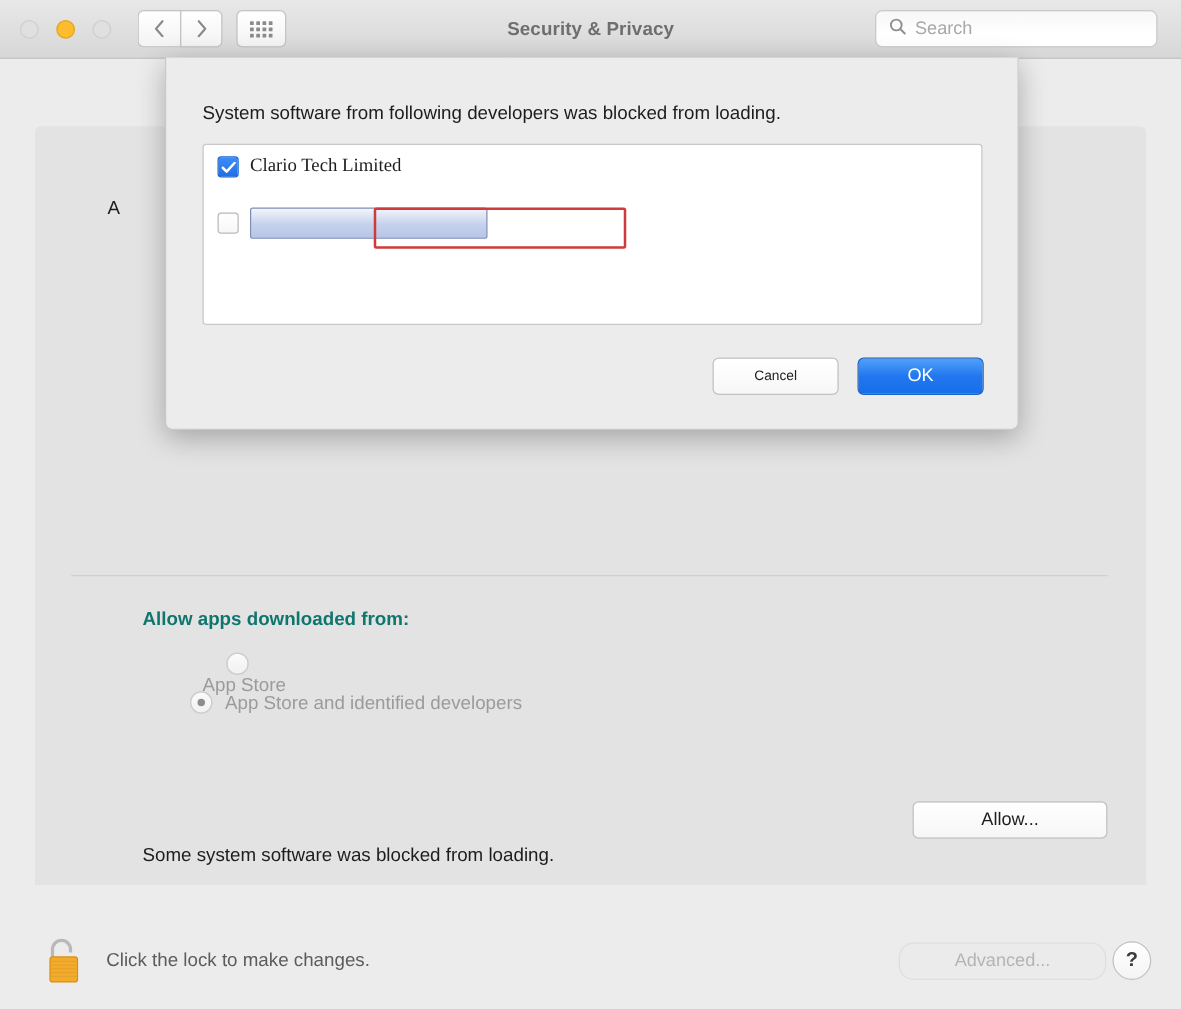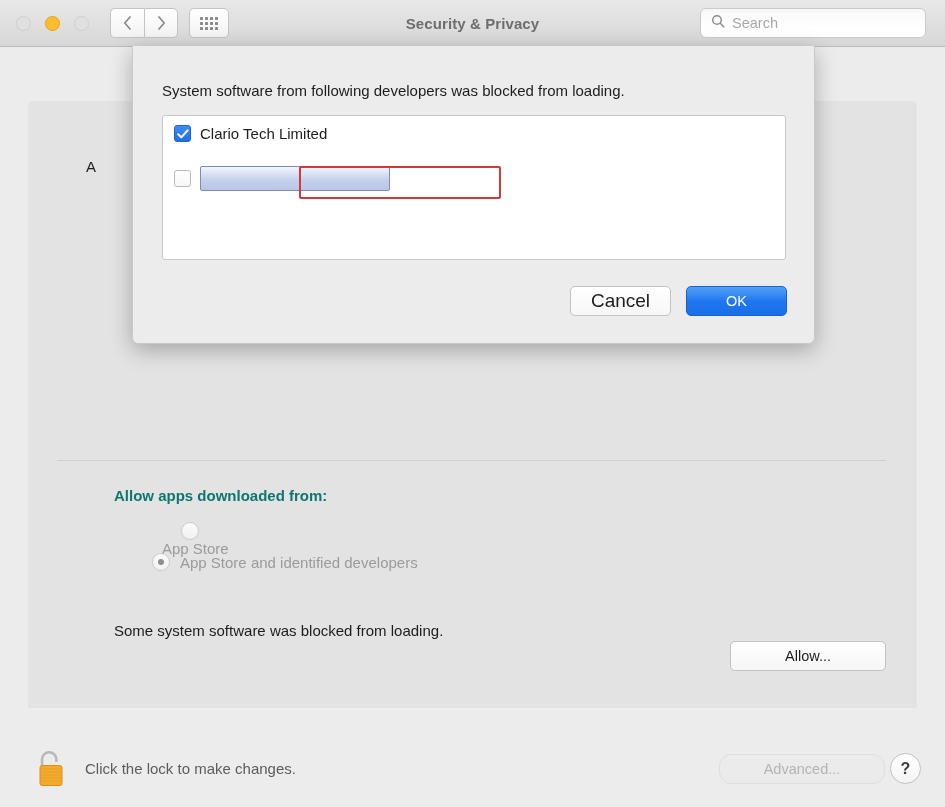--- a/index.html
+++ b/index.html
@@ -148,21 +148,21 @@
   }
   .radio.selected .dot { display: block; }
   .radio-label {
     margin-left: 10px;
     font-size: 15px;
     color: #9b9b9b;
   }
 
   #blocked-text {
     position: absolute;
-    left: 114px; top: 622px;
+    left: 114px; top: 676px;
     font-size: 15px;
     color: #1d1d1d;
   }
 
   #allow-button {
     position: absolute;
     left: 730px; top: 641px;
     width: 156px; height: 30px;
     background: linear-gradient(to bottom, #ffffff 0%, #f6f6f6 100%);
     border: 1px solid #c2c2c2;
@@ -240,21 +240,21 @@
     background: #ffffff;
     border: 1px solid #c8c8c8;
     border-radius: 3px;
   }
 
   .dev-row {
     position: absolute;
     display: flex;
     align-items: center;
   }
-  .dev-row.row1 { left: 11px; top: 9px; }
+  .dev-row.row1 { left: 11px; top: 9px; font-family: Liberation Serif, serif; }
   .dev-row.row2 { left: 11px; top: 50px; }
 
   .cbox {
     width: 17px; height: 17px;
     border-radius: 3px;
     flex: 0 0 auto;
     display: flex; align-items: center; justify-content: center;
   }
   .cbox.checked {
     background: linear-gradient(to bottom, #3f8cf5 0%, #1f6fe8 100%);
@@ -290,21 +290,21 @@
   }
 
   #cancel-button {
     position: absolute;
     left: 437px; top: 240px;
     width: 101px; height: 30px;
     background: linear-gradient(to bottom, #ffffff 0%, #f7f7f7 100%);
     border: 1px solid #c2c2c2;
     border-radius: 5px;
     font-family: "Liberation Sans", sans-serif;
-    font-size: 19px;
+    font-size: 11px;
     color: #1d1d1d;
     cursor: default;
   }
 
   #ok-button {
     position: absolute;
     left: 553px; top: 240px;
     width: 101px; height: 30px;
     background: linear-gradient(to bottom, #52a0f8 0%, #2277ef 50%, #166fe9 100%);
     border: 1px solid #1a62c9;

